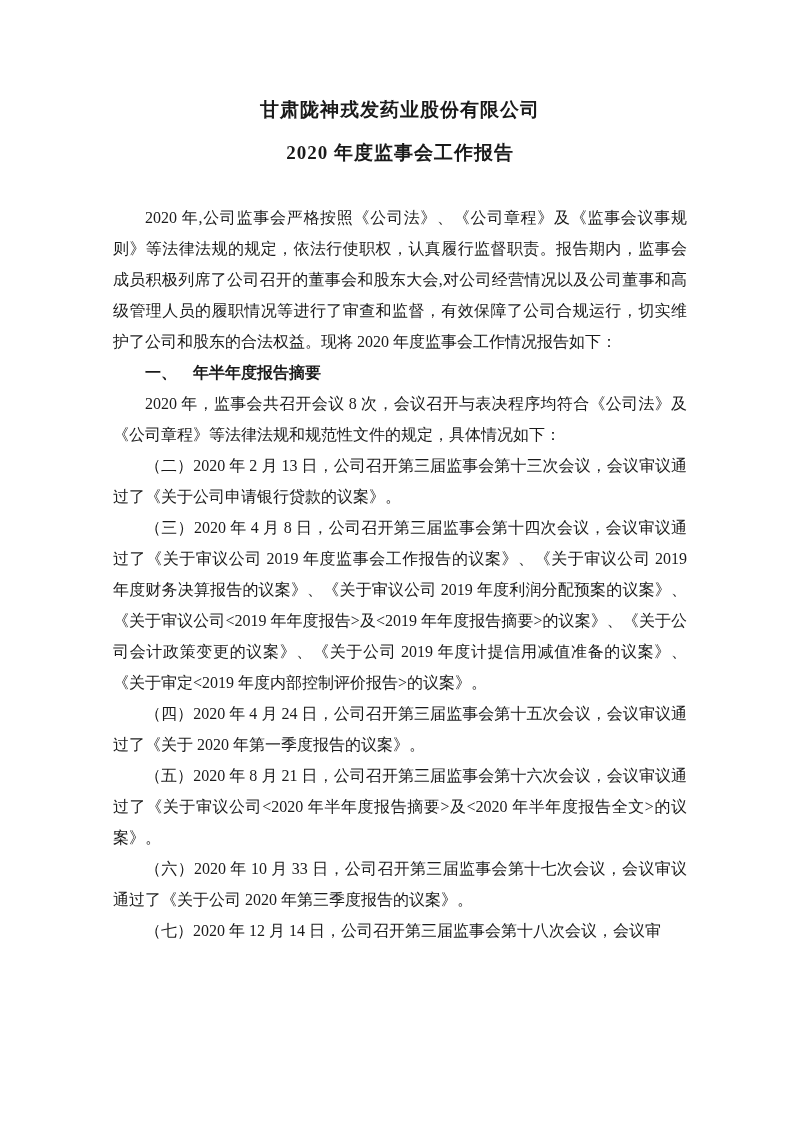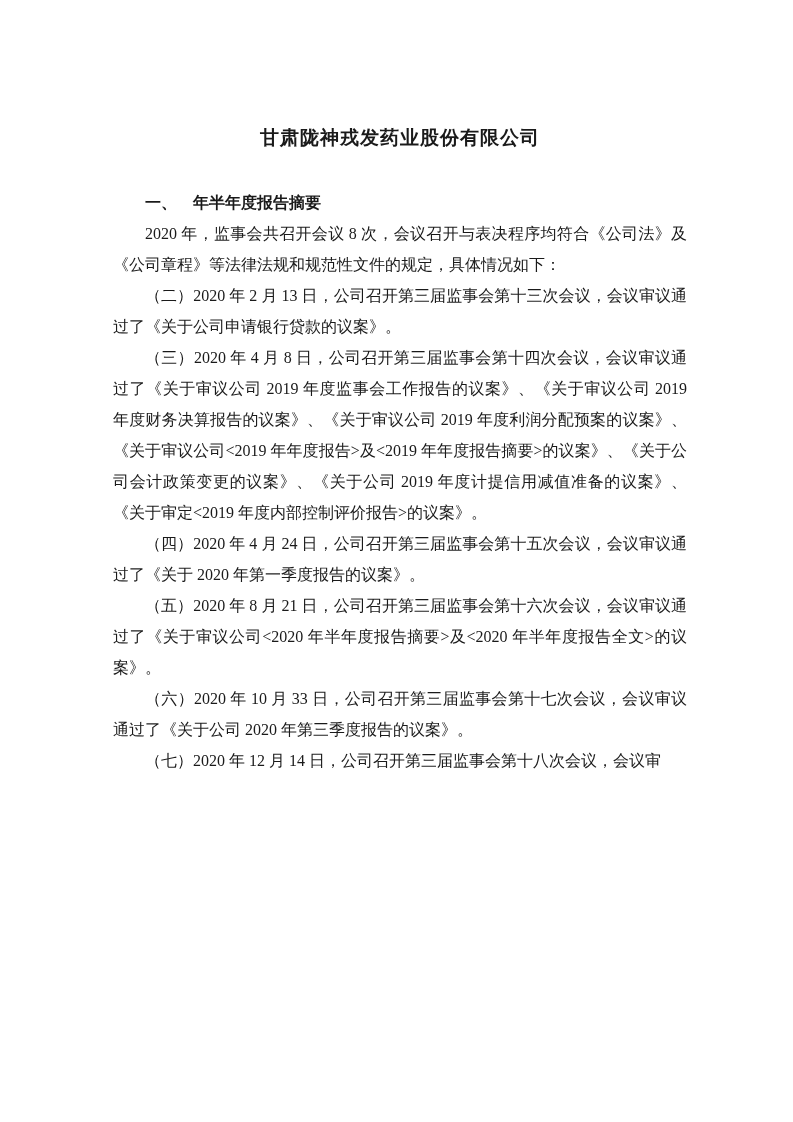--- a/index.html
+++ b/index.html
@@ -8,21 +8,21 @@
     height: 1122px;
     background: #ffffff;
     color: #1a1a1a;
     font-family: "Liberation Serif", "DejaVu Serif", serif;
     overflow: hidden;
   }
   .page {
     box-sizing: border-box;
     width: 793px;
     height: 1122px;
-    padding: 116px 106px 0 113px;
+    padding: 88px 106px 0 113px;
     background: #ffffff;
   }
   .doc-title {
     margin: 0;
     text-align: center;
     font-size: 19px;
     font-weight: bold;
     line-height: 43px;
     letter-spacing: 1px;
   }
@@ -37,21 +37,23 @@
   .doc-body p.heading {
     font-family: "Liberation Sans", "DejaVu Sans", sans-serif;
     font-weight: bold;
   }
 </style>
 </head>
 <body>
 
 <div class="page">
   <h1 class="doc-title">甘肃陇神戎发药业股份有限公司</h1>
+  <h2 class="doc-title">2020 年度监事会工作报告</h2>
   <div class="doc-body" id="doc-body">
+      <p class="body">2020 年,公司监事会严格按照《公司法》、《公司章程》及《监事会议事规则》等法律法规的规定，依法行使职权，认真履行监督职责。报告期内，监事会成员积极列席了公司召开的董事会和股东大会,对公司经营情况以及公司董事和高级管理人员的履职情况等进行了审查和监督，有效保障了公司合规运行，切实维护了公司和股东的合法权益。现将 2020 年度监事会工作情况报告如下：</p>
       <p class="heading">一、　年半年度报告摘要</p>
       <p class="body">2020 年，监事会共召开会议 8 次，会议召开与表决程序均符合《公司法》及《公司章程》等法律法规和规范性文件的规定，具体情况如下：</p>
       <p class="body">（二）2020 年 2 月 13 日，公司召开第三届监事会第十三次会议，会议审议通过了《关于公司申请银行贷款的议案》。</p>
       <p class="body">（三）2020 年 4 月 8 日，公司召开第三届监事会第十四次会议，会议审议通过了《关于审议公司 2019 年度监事会工作报告的议案》、《关于审议公司 2019 年度财务决算报告的议案》、《关于审议公司 2019 年度利润分配预案的议案》、《关于审议公司&lt;2019 年年度报告&gt;及&lt;2019 年年度报告摘要&gt;的议案》、《关于公司会计政策变更的议案》、《关于公司 2019 年度计提信用减值准备的议案》、《关于审定&lt;2019 年度内部控制评价报告&gt;的议案》。</p>
       <p class="body">（四）2020 年 4 月 24 日，公司召开第三届监事会第十五次会议，会议审议通过了《关于 2020 年第一季度报告的议案》。</p>
       <p class="body">（五）2020 年 8 月 21 日，公司召开第三届监事会第十六次会议，会议审议通过了《关于审议公司&lt;2020 年半年度报告摘要&gt;及&lt;2020 年半年度报告全文&gt;的议案》。</p>
       <p class="body">（六）2020 年 10 月 33 日，公司召开第三届监事会第十七次会议，会议审议通过了《关于公司 2020 年第三季度报告的议案》。</p>
       <p class="body">（七）2020 年 12 月 14 日，公司召开第三届监事会第十八次会议，会议审</p>
     </div>
 </div>

